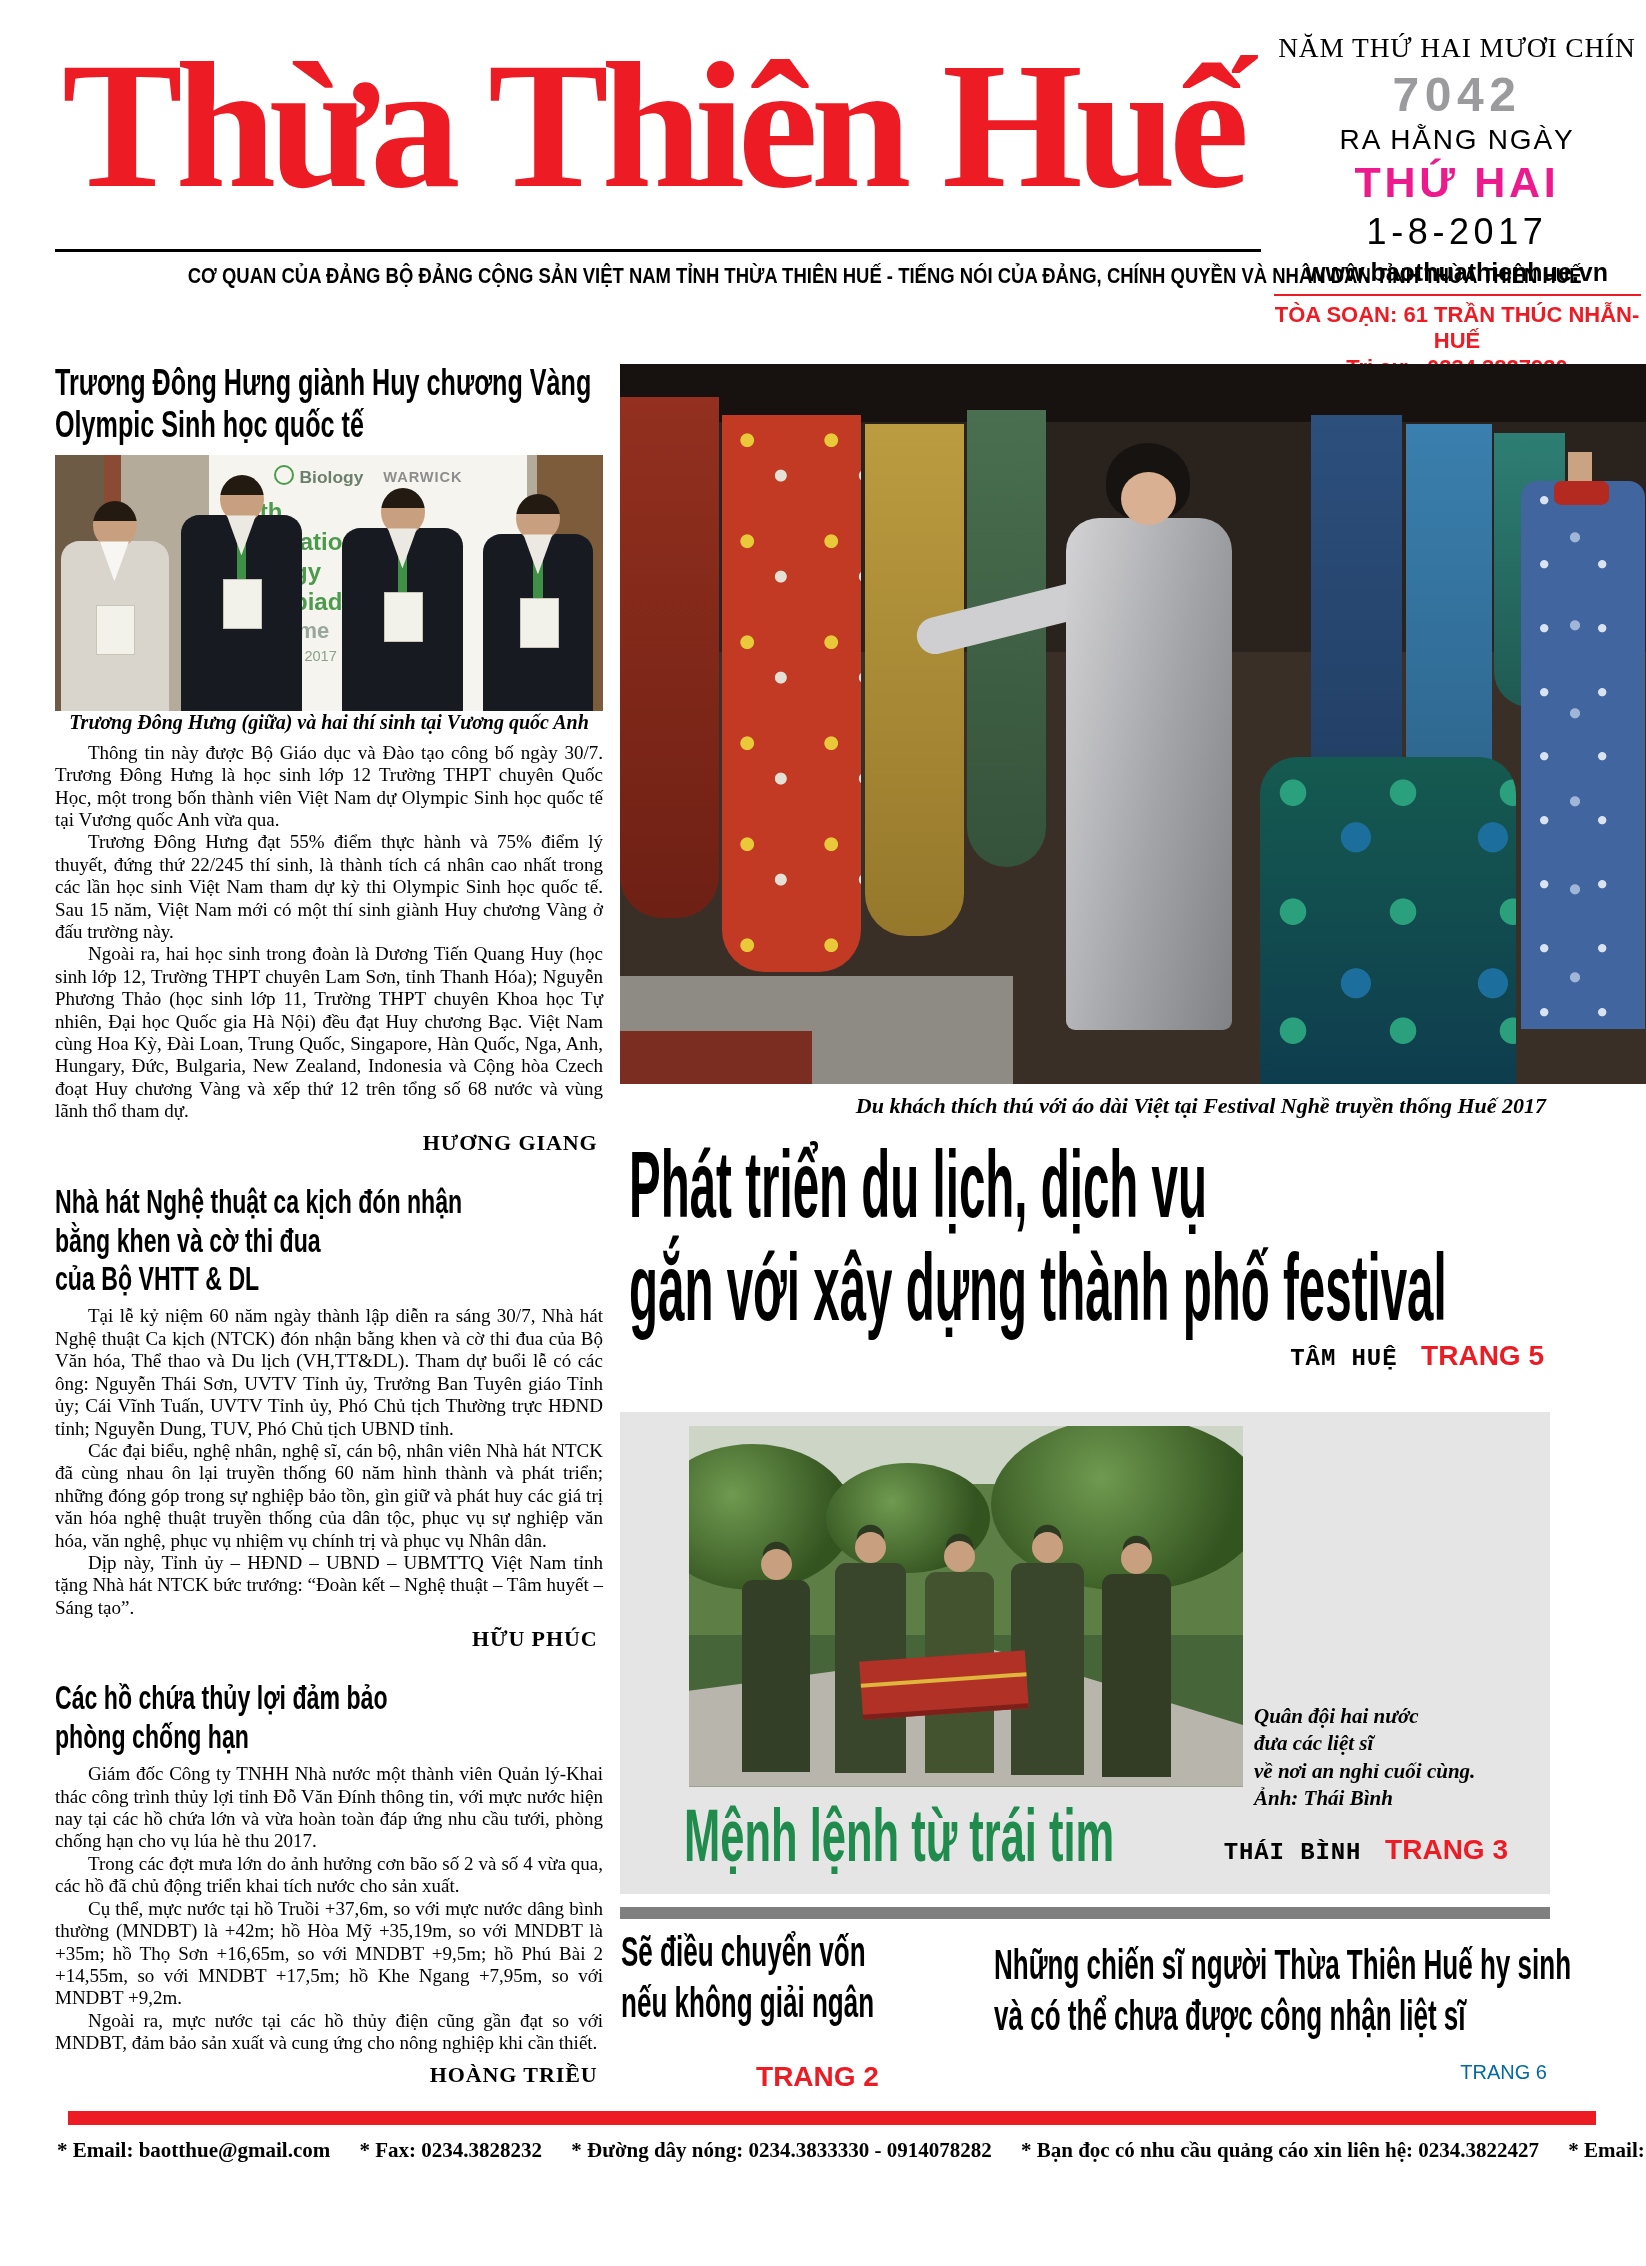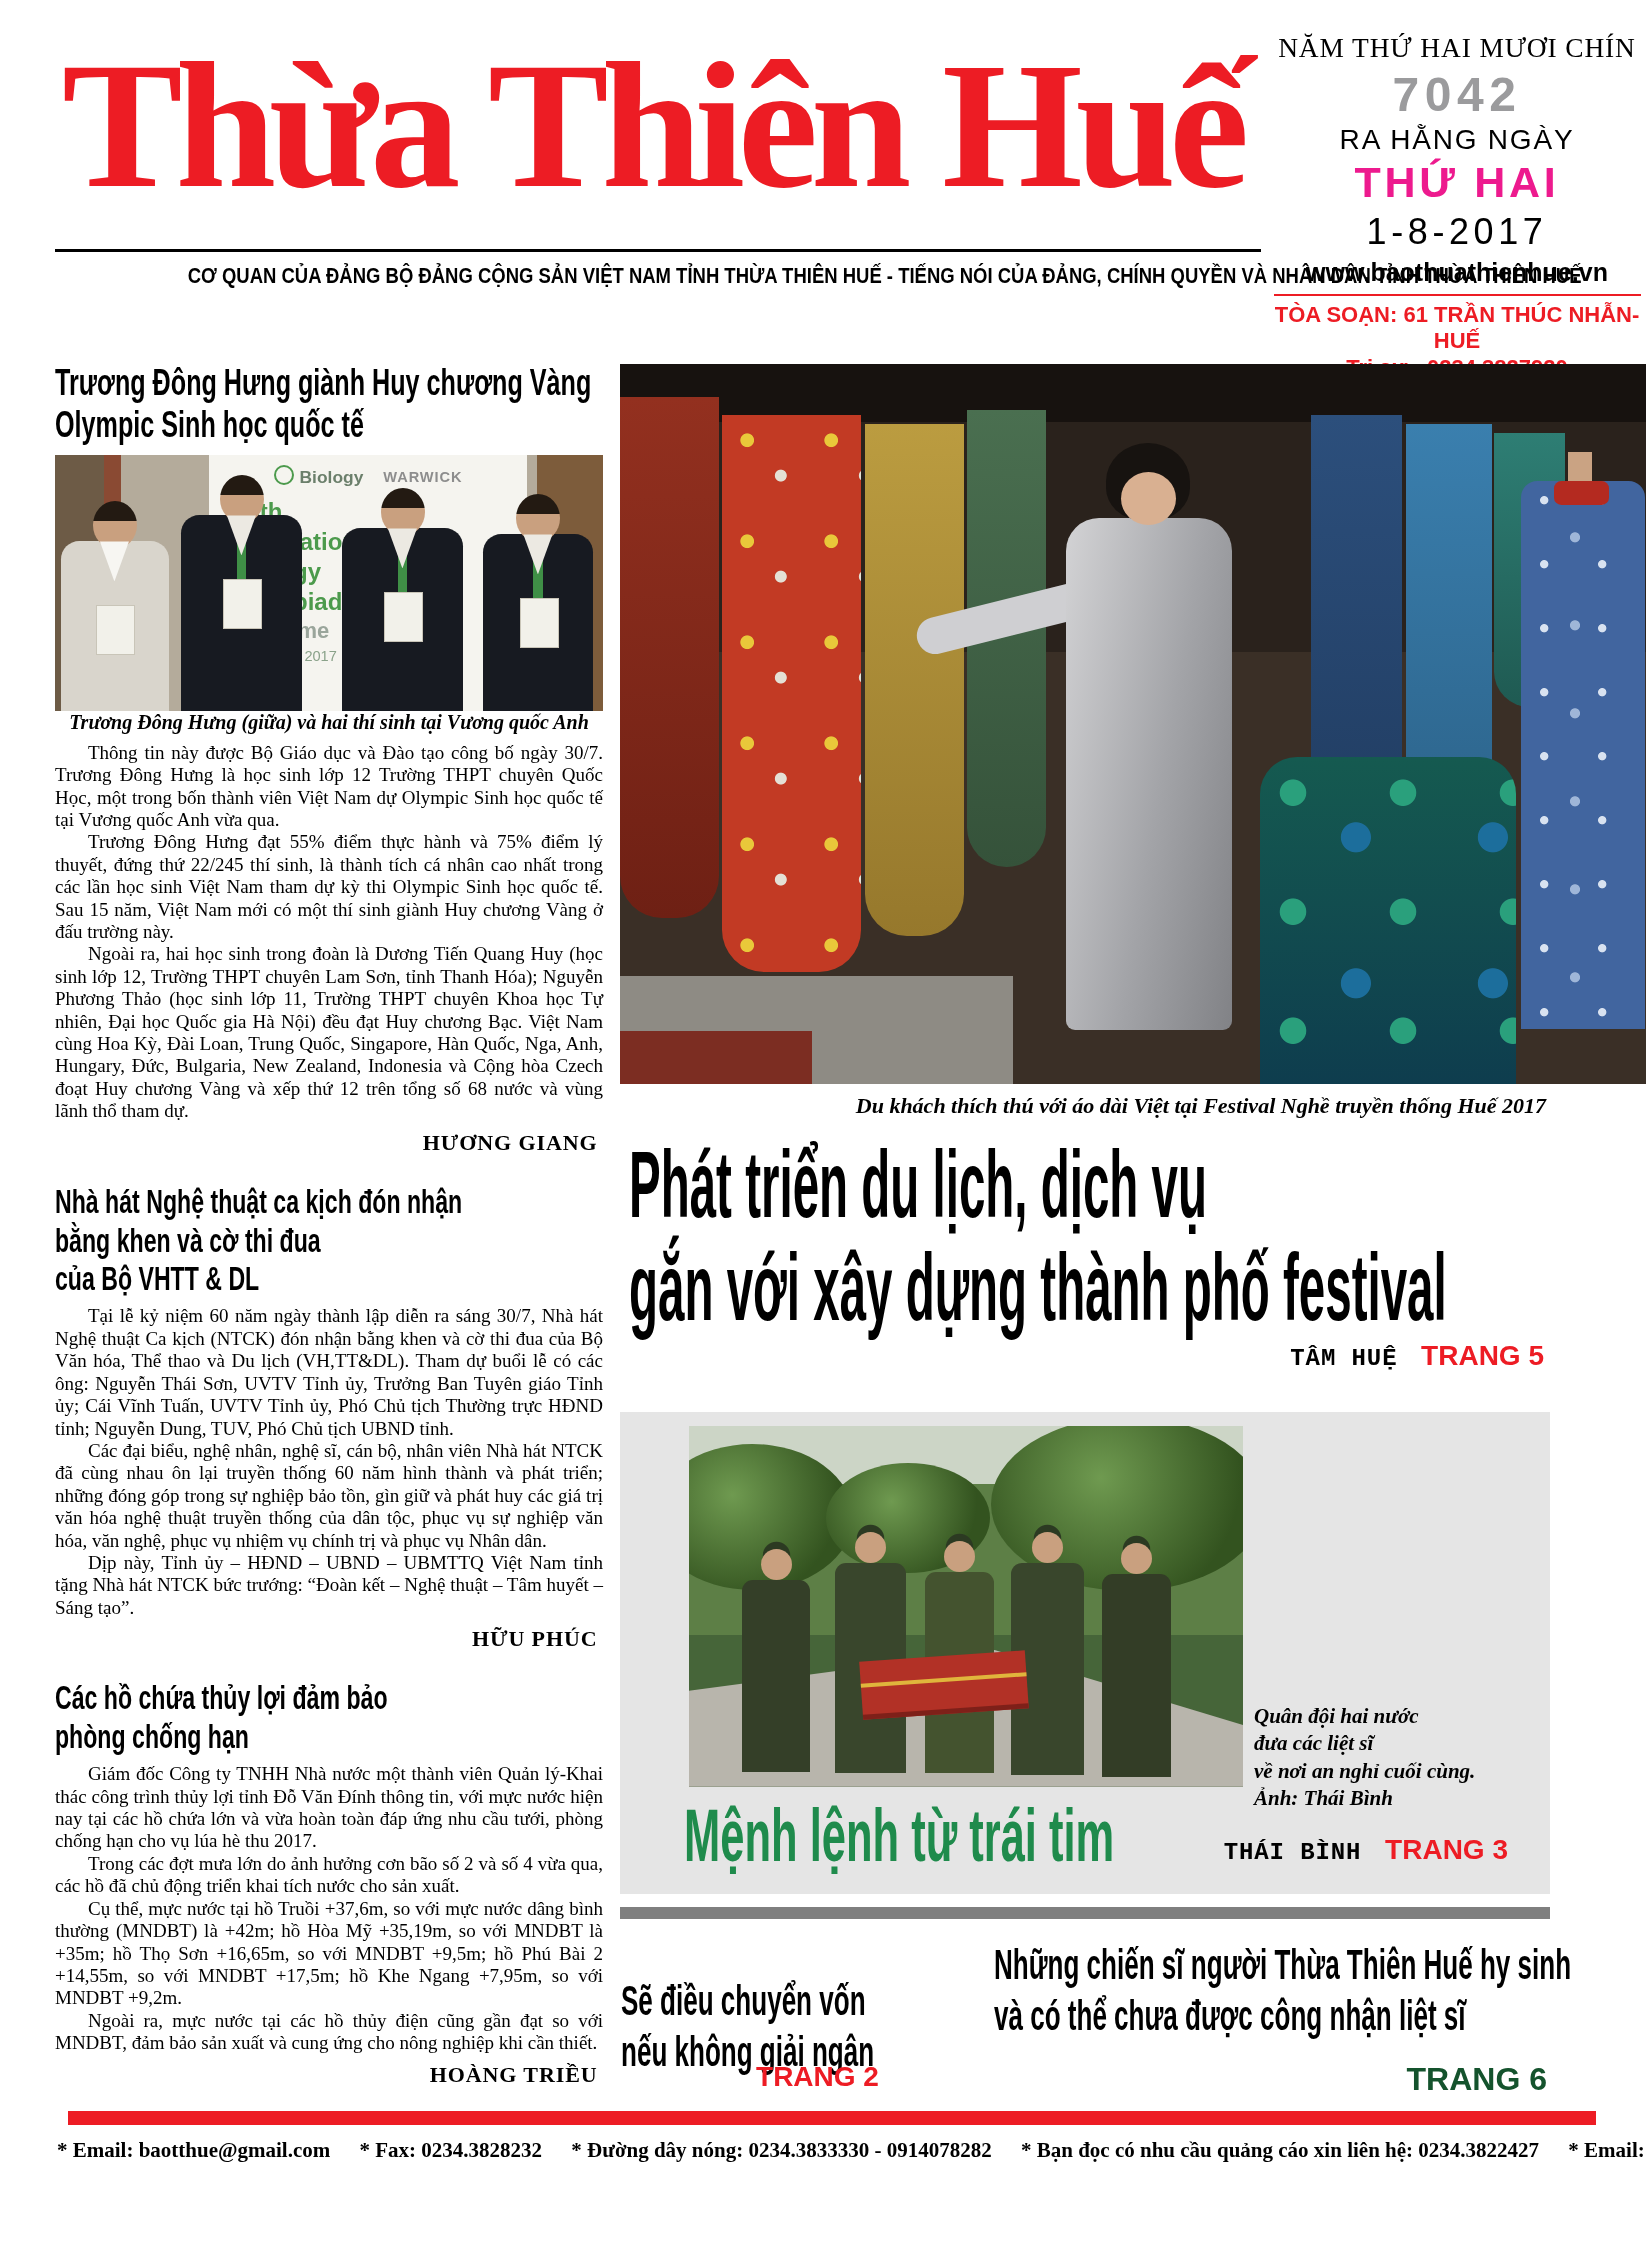--- a/index.html
+++ b/index.html
@@ -135,28 +135,28 @@
     font-weight:bold;font-style:italic;font-size:21px;line-height:1.3;}
   .greenhead{position:absolute;left:64px;top:386px;color:#1f8b4c;
     font-family:"Liberation Sans",sans-serif;font-weight:bold;font-size:75px;}
   .greenhead .ln{display:block;transform:scaleX(.58);transform-origin:0 50%;white-space:nowrap;line-height:1;}
   .gb-by{position:absolute;right:42px;top:422px;width:384px;text-align:right;}
   .graybar{position:absolute;left:620px;top:1907px;width:930px;height:12px;background:#7f7f7f;}
 
   
   .teaser{position:absolute;font-family:"Liberation Sans",sans-serif;font-weight:bold;font-size:42px;color:#000;}
   .teaser .ln{display:block;white-space:nowrap;line-height:1.22;transform-origin:0 50%;}
-  .teaser-left{left:621px;top:1975px;}
+  .teaser-left{left:621px;top:1926px;}
   .teaser-left .ln{transform:scaleX(.62);}
   .teaser-right{left:994px;top:1939px;}
   .teaser-right .ln{transform:scaleX(.62);}
   .trang2{position:absolute;left:621px;top:2061px;width:393px;text-align:center;
     font-family:"Liberation Sans",sans-serif;font-weight:bold;font-size:28px;color:#ed1c24;}
   .trang6{position:absolute;left:1182px;top:2061px;width:365px;text-align:right;
-    font-family:"Liberation Sans",sans-serif;font-weight:bold;font-size:32px;color:#14532d;}
+    font-family:"Liberation Sans",sans-serif;font-weight:normal;font-size:20px;color:#0369a1;}
 
   
   .redbar{position:absolute;left:68px;top:2111px;width:1528px;height:13.7px;background:#ed1c24;}
   .footer{position:absolute;left:57px;top:2138px;width:1553px;white-space:nowrap;
     font-weight:bold;font-size:21px;}
   .footer span{margin-right:24px;}
 </style>
 </head>
 <body>
 

